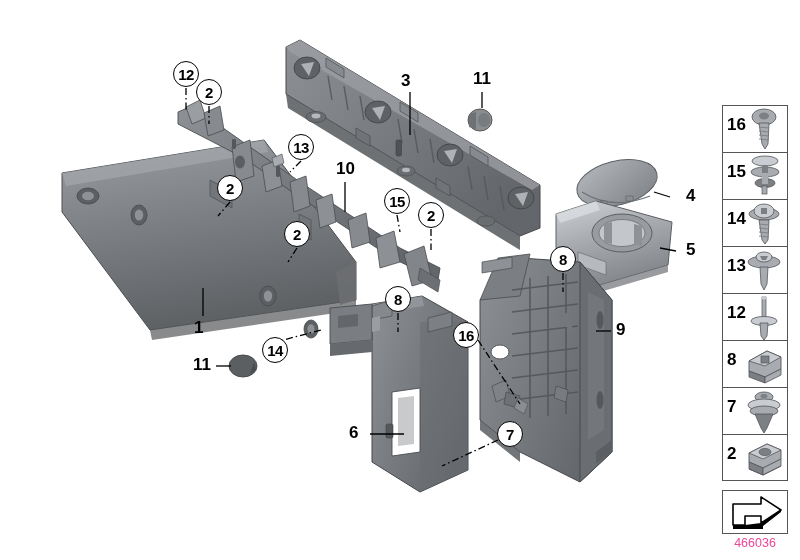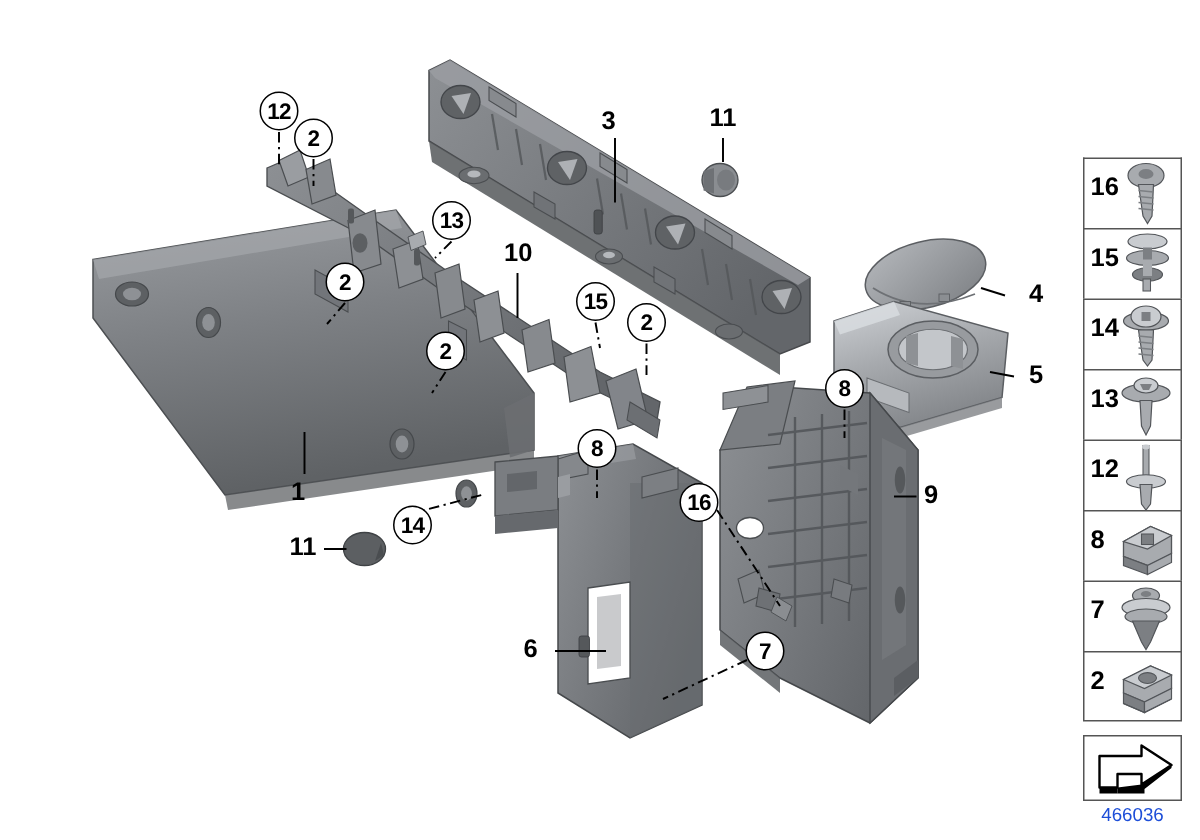--- a/index.html
+++ b/index.html
@@ -38,21 +38,21 @@
     position:absolute;left:4px;top:9px;font-size:17px;font-weight:bold;
     color:#000;font-family:"Liberation Sans",sans-serif;
   }
   .legend-art{position:absolute;right:2px;top:0;width:42px;height:47px;}
   #arrowbox{
     position:absolute;left:722px;top:490px;width:66px;height:44px;
     border:1.3px solid #555;box-sizing:border-box;background:#fff;
   }
   #diagram-id{
     position:absolute;left:722px;top:536px;width:66px;text-align:center;
-    font-size:12.5px;color:#1d4ed8;font-family:"Liberation Sans",sans-serif;
+    font-size:12.5px;color:#ec4899;font-family:"Liberation Sans",sans-serif;
   }
 </style>
 </head>
 <body>
 
 <div id="stage">
 
   <svg class="layer" viewBox="0 0 800 560">
     <defs>
       <linearGradient id="gA" x1="0" y1="0" x2="0.25" y2="1">

